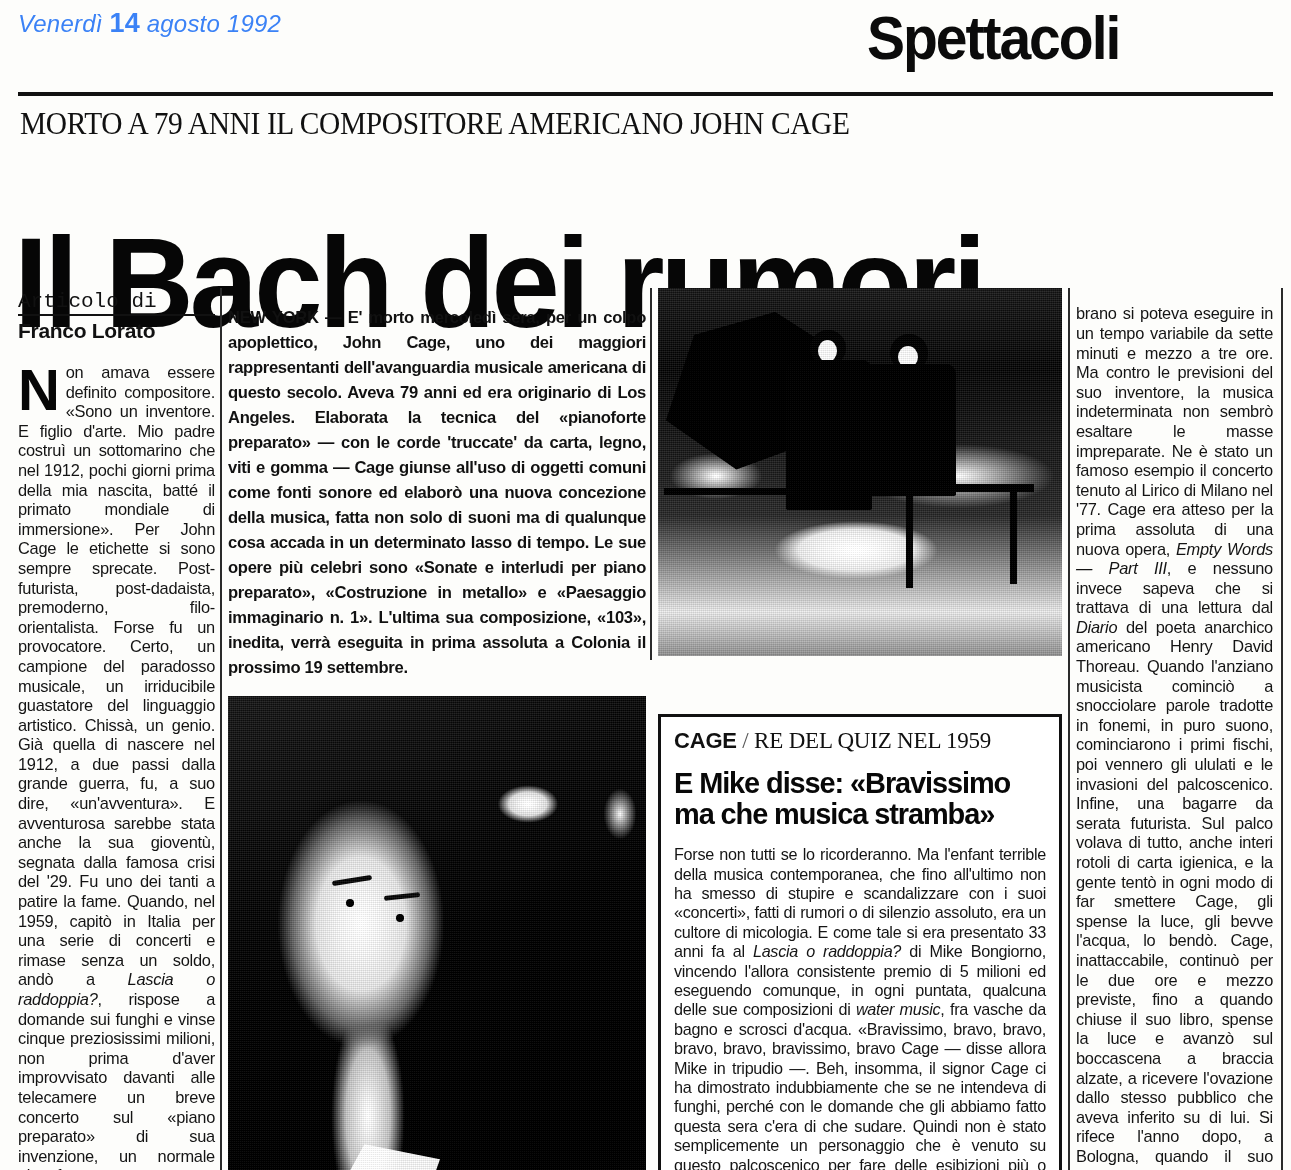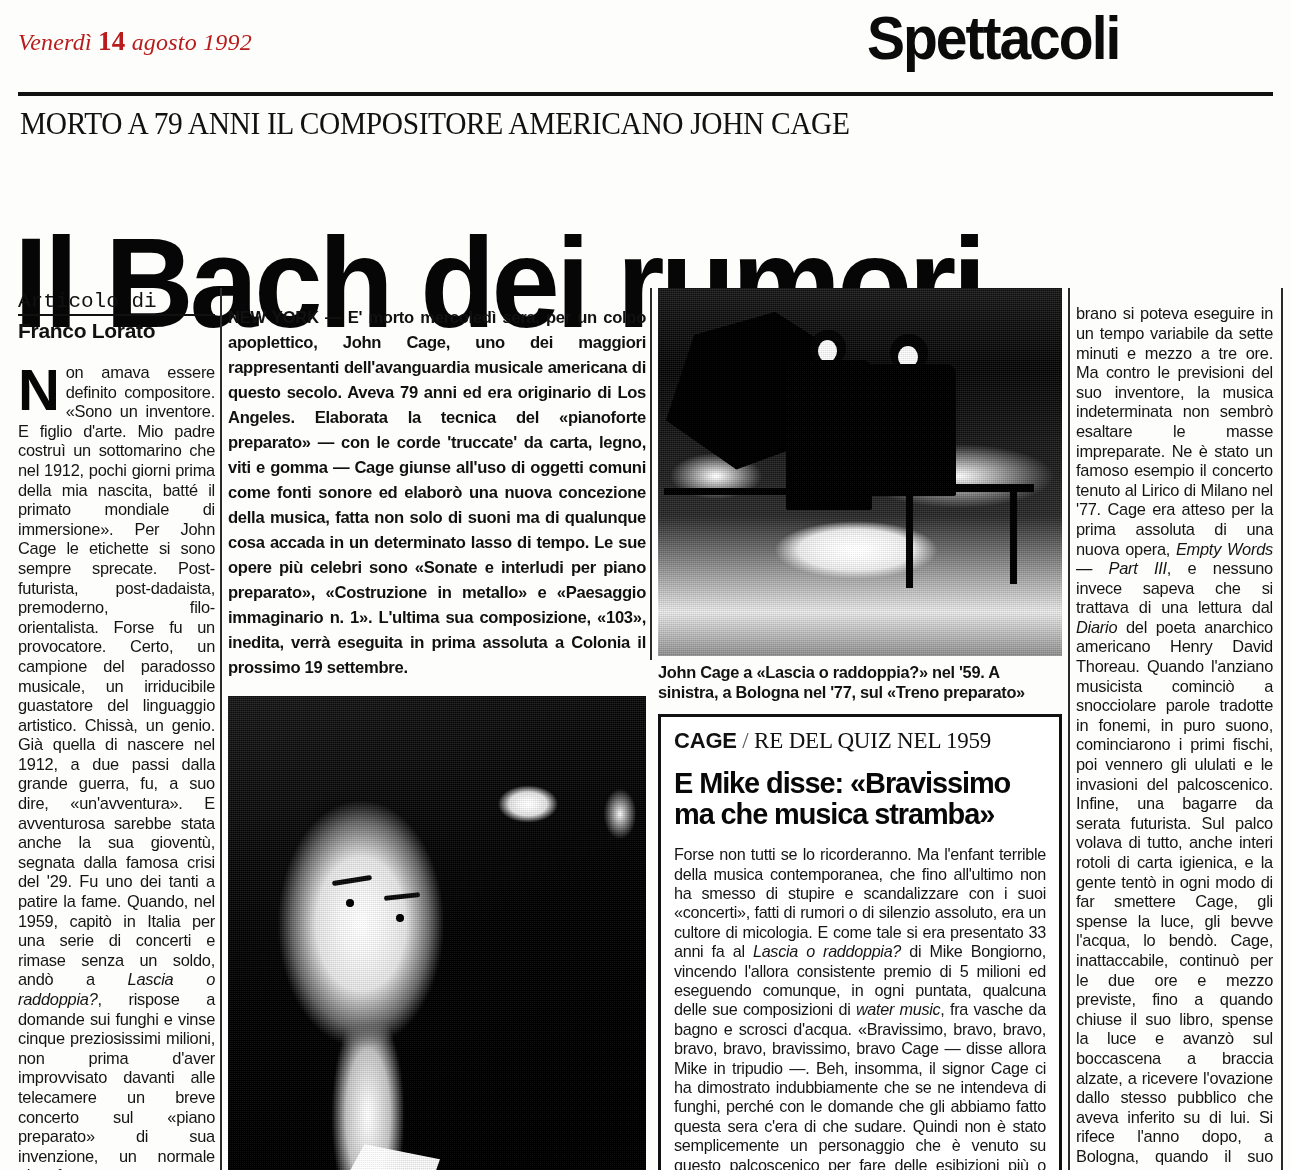--- a/index.html
+++ b/index.html
@@ -16,26 +16,26 @@
     width:1291px;height:1170px;
     box-sizing:border-box;
     padding:0;
   }
 
   
   .masthead{
     position:absolute;left:0;top:0;width:1291px;height:88px;
   }
   .dateline{
-    position:absolute;left:18px;top:26px;
-    font-family:Liberation Serif, serif;
+    position:absolute;left:18px;top:8px;
+    font-family:Liberation Sans, sans-serif;
     font-size:24px;font-style:italic;
     letter-spacing:.2px;
     white-space:nowrap;
-    color:#b91c1c;
+    color:#3b82f6;
   }
   .dateline b{font-style:normal;font-weight:bold;font-size:27px;}
   .section-title{
     position:absolute;right:172px;top:2px;
     font-family:"Liberation Sans", sans-serif;
     font-weight:bold;
     font-size:62px;
     letter-spacing:-2.2px;
     transform:scaleX(.92);
     transform-origin:right top;
@@ -296,21 +296,20 @@
         <div class="head" style="left:232px;top:46px;width:38px;height:38px;"></div>
         <div class="face" style="left:240px;top:58px;width:20px;height:22px;"></div>
         <div class="man" style="left:206px;top:76px;width:92px;height:132px;"></div>
         <div class="table" style="left:230px;top:196px;width:146px;height:8px;"></div>
         <div class="table" style="left:248px;top:200px;width:7px;height:100px;"></div>
         <div class="table" style="left:352px;top:200px;width:7px;height:96px;"></div>
         <div class="table" style="left:6px;top:200px;width:130px;height:7px;"></div>
         <div class="grain"></div>
       </div>
 
-      <div class="caption">John Cage a «Lascia o raddoppia?» nel '59. A sinistra, a Bologna nel '77, sul «Treno preparato»</div>
 
       <div class="boxart">
         <div class="box-kicker"><span class="cage">CAGE</span> <span class="slash">/</span> <span>RE DEL QUIZ NEL 1959</span></div>
         <div class="box-head">E Mike disse: «Bravissimo</div>
         <div class="box-head" style="margin-top:-9px;">ma che musica stramba»</div>
         <p class="box-body"><span>Forse non tutti se lo ricorderanno. Ma l'enfant terrible della musica contemporanea, che fino all'ultimo non ha smesso di stupire e scandalizzare con i suoi «concerti», fatti di rumori o di silenzio assoluto, era un cultore di micologia. E come tale si era presentato 33 anni fa al </span><i>Lascia o raddoppia?</i><span> di Mike Bongiorno, vincendo l'allora consistente premio di 5 milioni ed eseguendo comunque, in ogni puntata, qualcuna delle sue composizioni di </span><i>water music</i><span>, fra vasche da bagno e scrosci d'acqua. «Bravissimo, bravo, bravo, bravo, bravo, bravissimo, bravo Cage — disse allora Mike in tripudio —. Beh, insomma, il signor Cage ci ha dimostrato indubbiamente che se ne intendeva di funghi, perché con le domande che gli abbiamo fatto questa sera c'era di che sudare. Quindi non è stato semplicemente un personaggio che è venuto su questo palcoscenico per fare delle esibizioni più o meno strambe di musica strambissima, quindi è veramente un personaggio preparato». E quando Cage si accomiatò con un: «Io me ne vado, ma la mia musica resta», Bongiorno commentò con insolita ironia: «Sarebbe stato meglio il contrario».</span></p>
 
       </div>
     </div>
 

